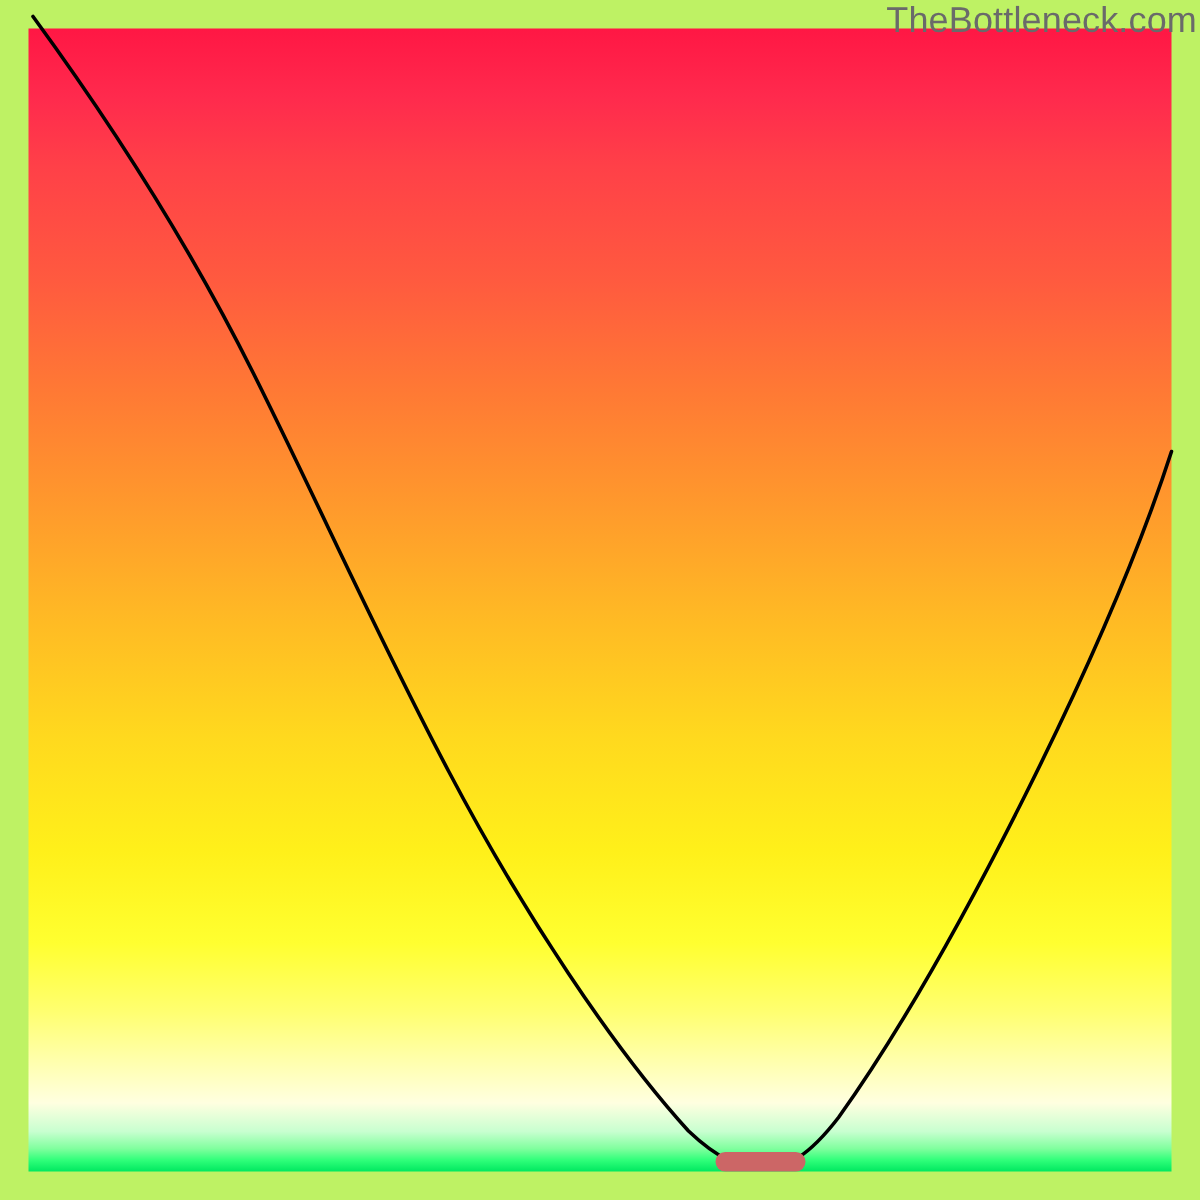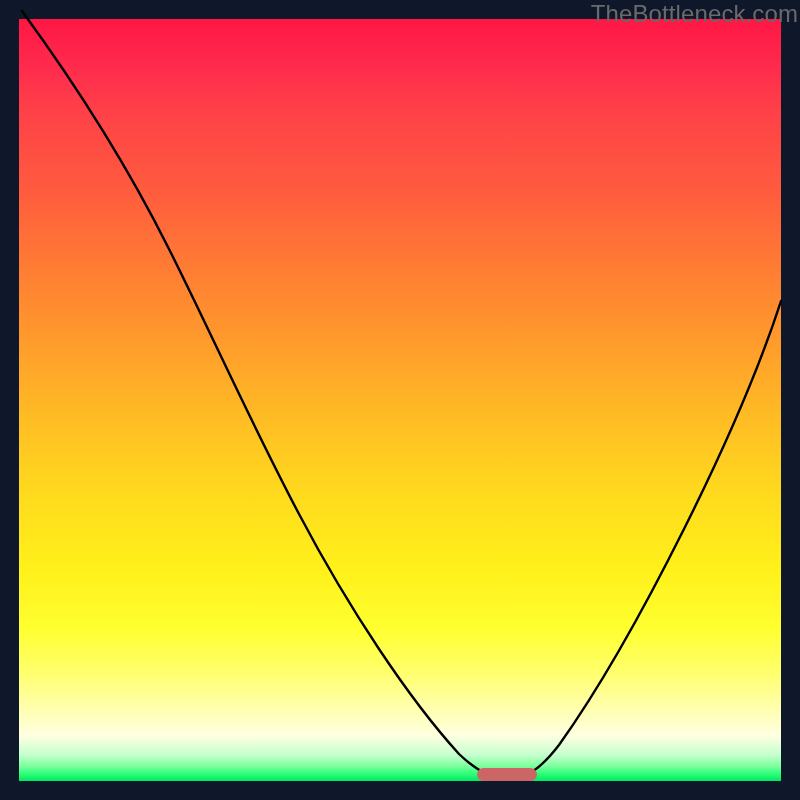--- a/index.html
+++ b/index.html
@@ -8,21 +8,21 @@
     width: 800px;
     height: 800px;
     background: #000000;
     overflow: hidden;
     font-family: Arial, Helvetica, sans-serif;
   }
   .frame {
     position: relative;
     width: 800px;
     height: 800px;
-    background: #0f172a;
+    background: #bef264;
   }
   .plot-area {
     position: absolute;
     left: 19px;
     top: 19px;
     width: 762px;
     height: 762px;
     
     background: linear-gradient(
       to bottom,

